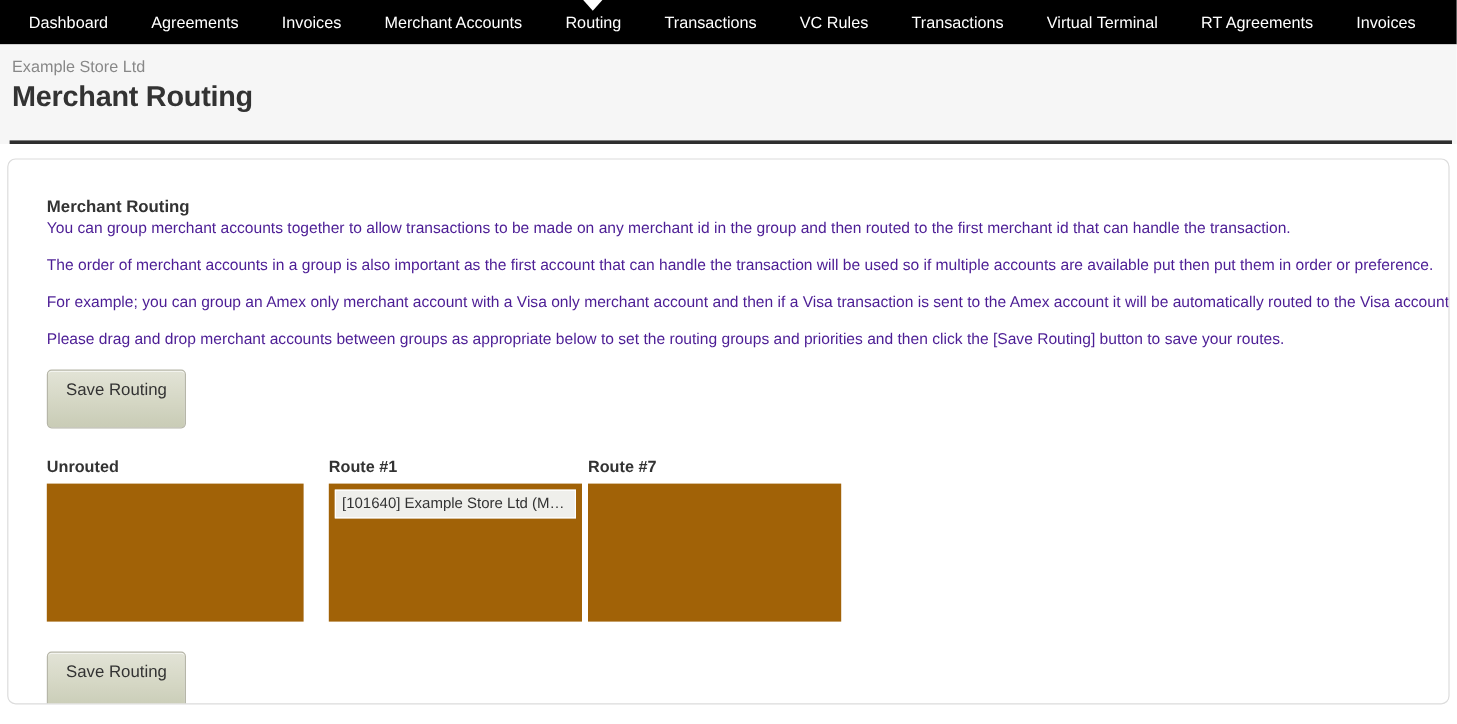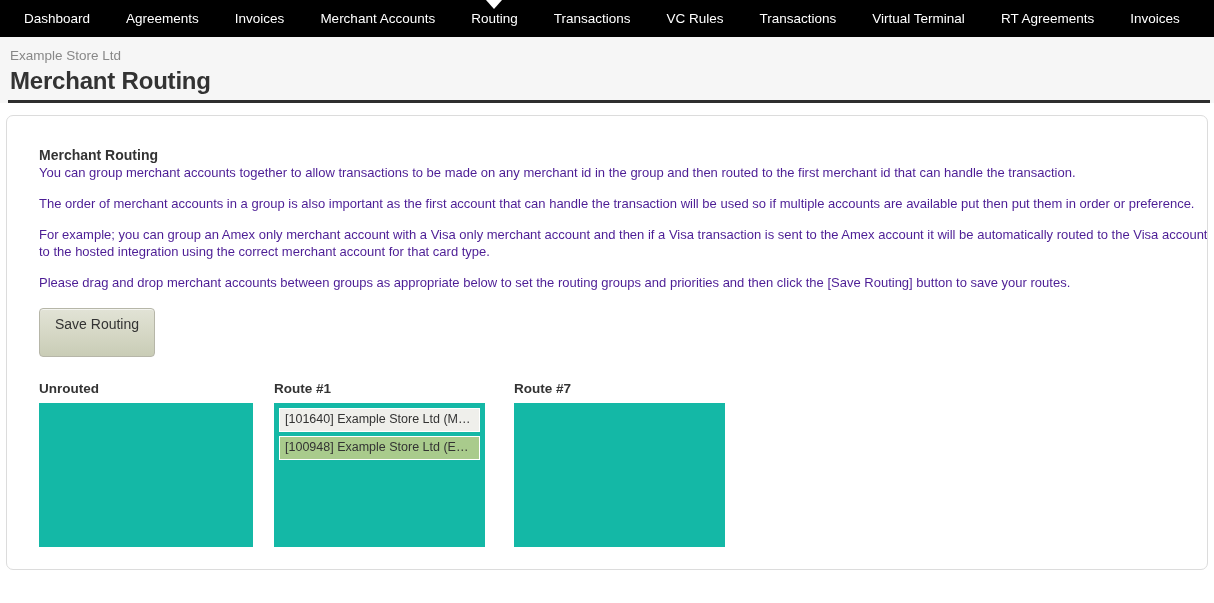--- a/index.html
+++ b/index.html
@@ -51,21 +51,21 @@
     height: 0;
     border-left: 8px solid transparent;
     border-right: 8px solid transparent;
     border-top: 9px solid #ffffff;
   }
 
   
   .page-header {
     background: #f6f6f6;
     padding: 10px 0 0 10px;
-    height: 66px;
+    height: 83px;
     position: relative;
   }
   .org-name {
     color: #888888;
     font-size: 13.5px;
     line-height: 18px;
   }
   .page-title {
     color: #333333;
     font-size: 24px;
@@ -130,33 +130,33 @@
   }
   .btn-top { margin-top: 17px; }
 
   
   .routes {
     display: flex;
     margin-top: 23px;
   }
   .route-col { flex: 0 0 auto; }
   .route-col.unrouted { width: 223px; margin-right: 12px; }
-  .route-col.r1 { width: 212px; margin-right: 28px; }
+  .route-col.r1 { width: 212px; margin-right: 4px; }
   .route-col.r2 { width: 212px; }
 
   .route-label {
     font-size: 13.5px;
     font-weight: bold;
     color: #333333;
     line-height: 17px;
     margin-bottom: 6px;
   }
   .dropzone {
-    background: #14b8a6;
-    height: 144px;
+    background: #a16207;
+    height: 115px;
     padding: 5px 5px 0 5px;
   }
   .dropzone.unrouted-zone { width: 214px; }
   .dropzone.route-zone { width: 211px; }
 
   .route-item {
     border: 1px solid #ffffff;
     font-size: 12.5px;
     color: #333333;
     line-height: 15px;
@@ -203,39 +203,37 @@
   <section class="panel">
 
     <h2 class="section-title">Merchant Routing</h2>
     <p class="para">You can group merchant accounts together to allow transactions to be made on any merchant id in the group and then routed to the first merchant id that can handle the transaction.</p>
 
     <div class="para-gap"></div>
     <p class="para">The order of merchant accounts in a group is also important as the first account that can handle the transaction will be used so if multiple accounts are available put then put them in order or preference.</p>
 
     <div class="para-gap"></div>
     <p class="para">For example; you can group an Amex only merchant account with a Visa only merchant account and then if a Visa transaction is sent to the Amex account it will be automatically routed to the Visa account.</p>
-    <p class="para">to the hosted integration using the correct merchant account for that card type.</p>
 
     <div class="para-gap"></div>
     <p class="para">Please drag and drop merchant accounts between groups as appropriate below to set the routing groups and priorities and then click the [Save Routing] button to save your routes.</p>
 
     <button class="btn btn-top">Save Routing</button>
 
     <div class="routes">
 
       <div class="route-col unrouted">
         <div class="route-label">Unrouted</div>
         <div class="dropzone unrouted-zone"></div>
       </div>
 
       <div class="route-col r1">
         <div class="route-label">Route #1</div>
         <div class="dropzone route-zone">
           <div class="route-item plain">[101640] Example Store Ltd (MO…</div>
-          <div class="route-item selected">[100948] Example Store Ltd (EC…</div>
         </div>
       </div>
 
       <div class="route-col r2">
         <div class="route-label">Route #7</div>
         <div class="dropzone route-zone"></div>
       </div>
 
     </div>
 

